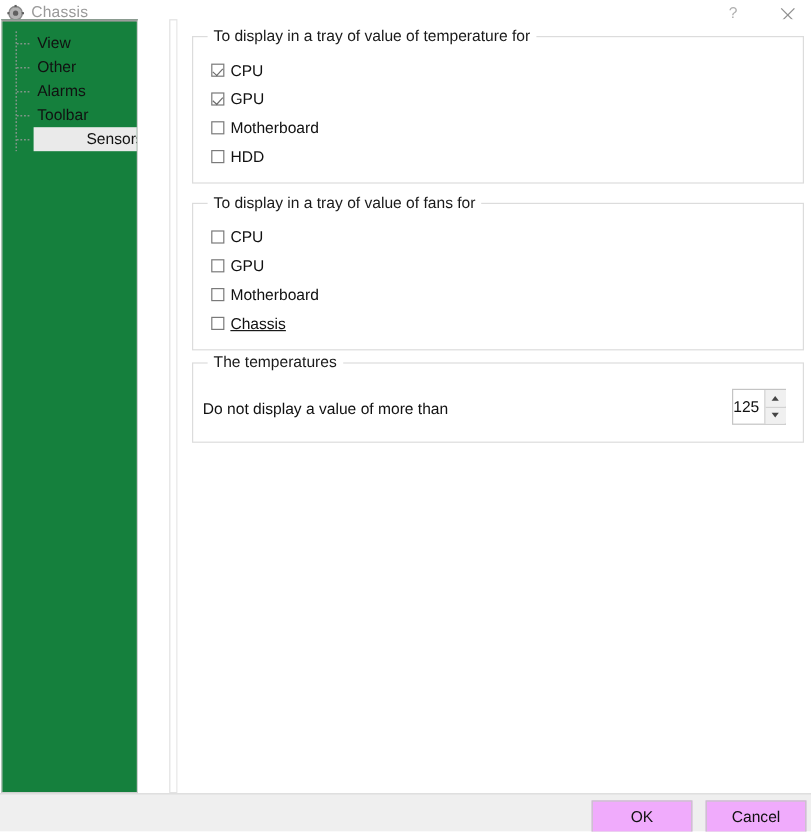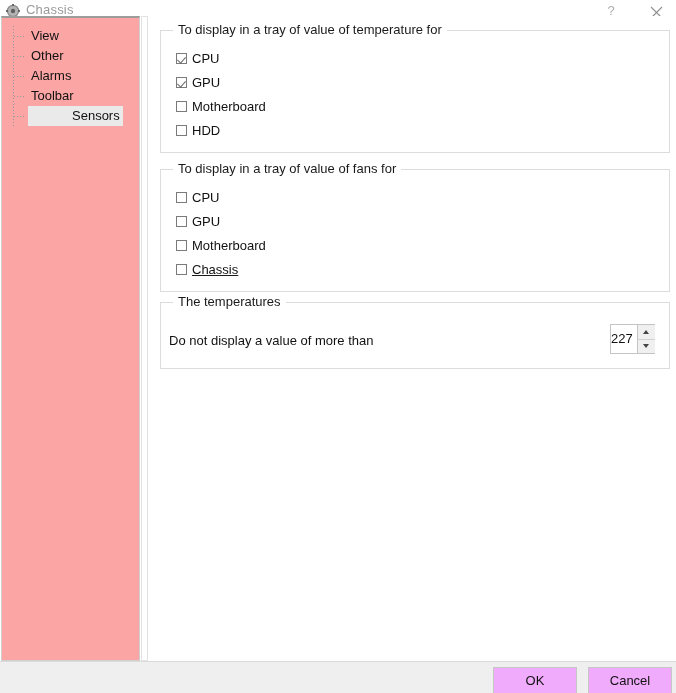--- a/index.html
+++ b/index.html
@@ -55,22 +55,22 @@
     line-height: 22px;
     color: #9a9a9a;
     cursor: default;
   }
   .close-btn svg { display: block; margin: 6px auto 0 auto; }
 
   
   .tree-panel {
     position: absolute;
     left: 1px; top: 16px;
-    width: 139px; height: 645px;
-    background: #fca5a5;
+    width: 114px; height: 645px;
+    background: #15803d;
     border: 1px solid #cfcfcf;
     border-top: 2px solid #9c9c9c;
     box-sizing: border-box;
     overflow: hidden;
   }
   .tree-scroll-strip {
     position: absolute;
     left: 141px; top: 16px;
     width: 7px; height: 645px;
     background: #ffffff;
@@ -357,21 +357,21 @@
       <span class="box"></span>
       <span class="ctext">Chassis</span>
     </label>
   </div>
 
   <div class="groupbox" id="group-thresholds">
     <span class="gb-title">The temperatures</span>
     <span class="thresh-label">Do not display a value of more than</span>
 
     <div class="spinner">
-      <div class="spin-value">227</div>
+      <div class="spin-value">125</div>
       <div class="spin-buttons">
         <div class="spin-btn up">
           <span class="arrow"></span>
         </div>
         <div class="spin-btn down">
           <span class="arrow"></span>
         </div>
       </div>
     </div>
   </div>

